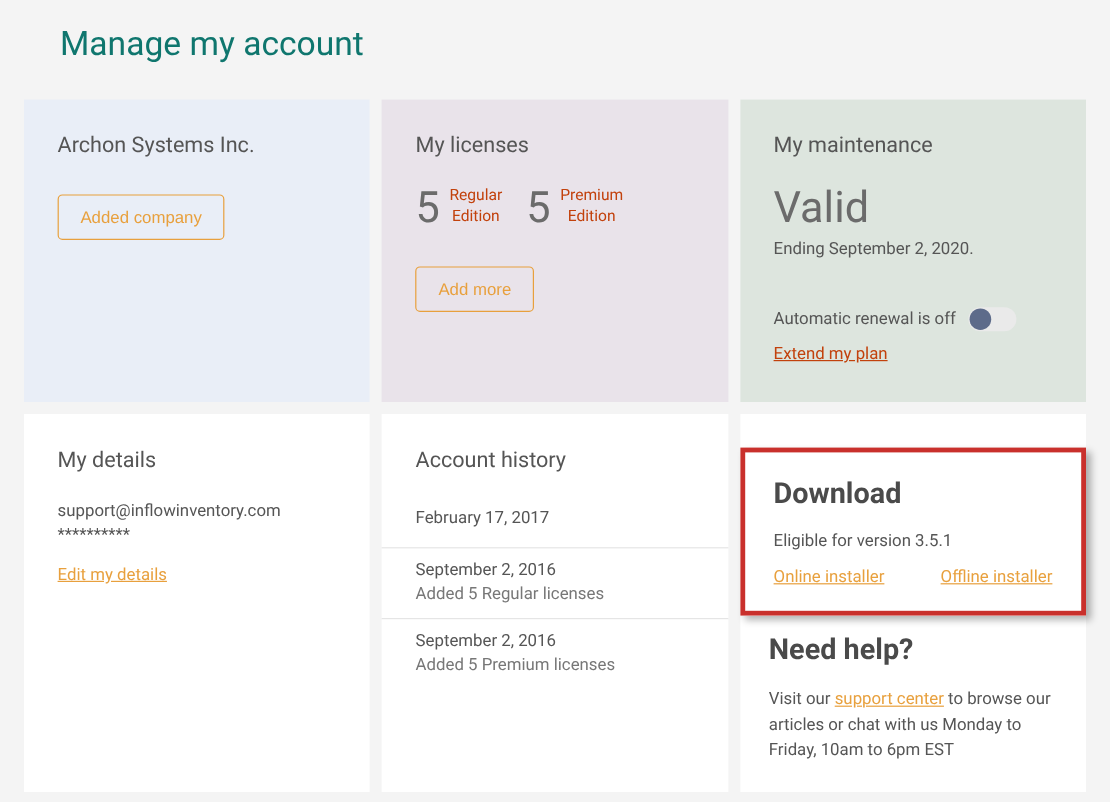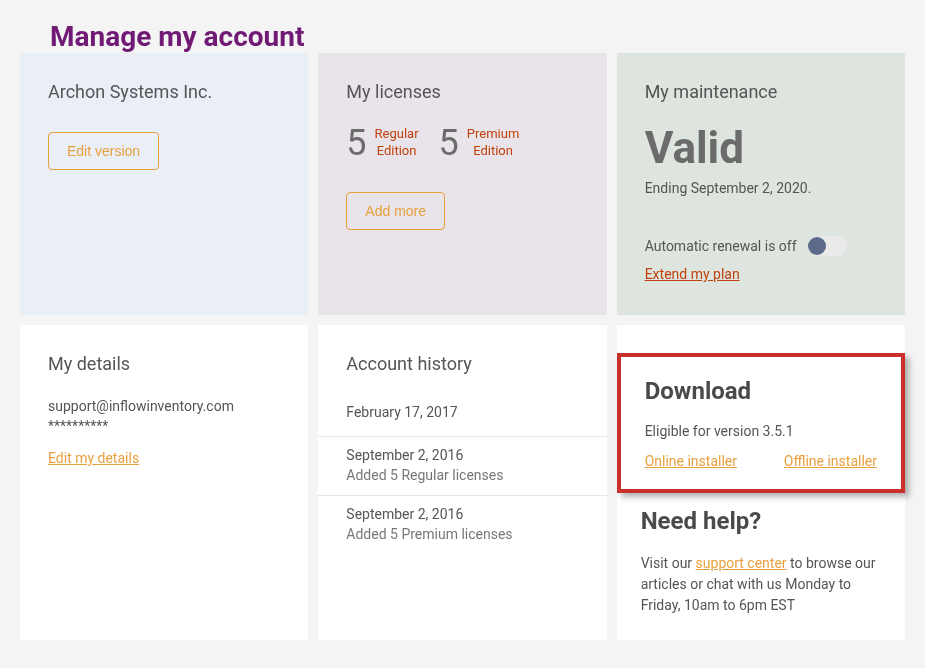--- a/index.html
+++ b/index.html
@@ -12,22 +12,23 @@
       background: #f4f4f4;
       color: #4a4a4a;
       padding: 20px;
     }
     .container {
       max-width: 885px;
       margin: 0 auto;
     }
     h1 {
       font-size: 28px;
-      font-weight: 700;
-      color: #701a75;
+      font-weight: 400;
+      color: #0f766e;
+      margin-bottom: 30px;
       margin-left: 30px;
     }
     .grid {
       display: grid;
       grid-template-columns: repeat(3, 1fr);
       gap: 10px;
     }
     .card {
       padding: 28px 28px 32px 28px;
     }
@@ -76,22 +77,22 @@
       font-weight: 400;
       color: #6b6b6b;
     }
     .license-type {
       font-size: 13px;
       color: #c2410c;
       line-height: 1.3;
       text-align: center;
     }
     .maintenance-status {
-      font-size: 44px;
-      font-weight: 700;
+      font-size: 36px;
+      font-weight: 400;
       color: #6b6b6b;
       margin-bottom: 6px;
     }
     .maintenance-ending {
       font-size: 14px;
       color: #555;
       margin-bottom: 14px;
     }
     .auto-renewal-row {
       display: flex;
@@ -204,21 +205,21 @@
 </head>
 <body>
 
 <div class="container">
   <h1>Manage my account</h1>
 
   <div class="grid">
 
     <div class="card card-blue">
       <h2>Archon Systems Inc.</h2>
-      <button class="btn-outline">Edit version</button>
+      <button class="btn-outline">Added company</button>
     </div>
 
     <div class="card card-purple">
       <h2>My licenses</h2>
       <div class="licenses-row">
         <div class="license-item">
           <span class="license-count">5</span>
           <span class="license-type">
             <span>Regular</span><br>
             <span>Edition</span>

